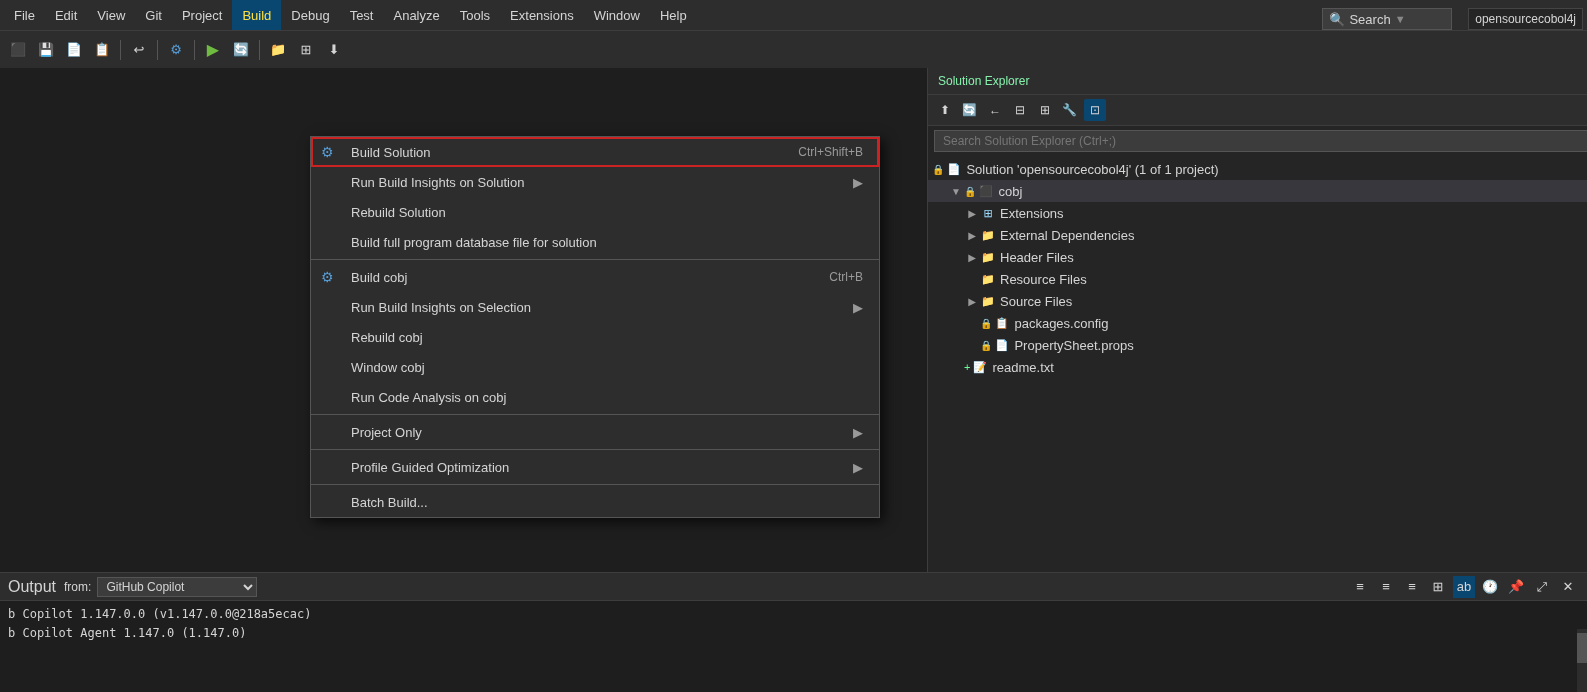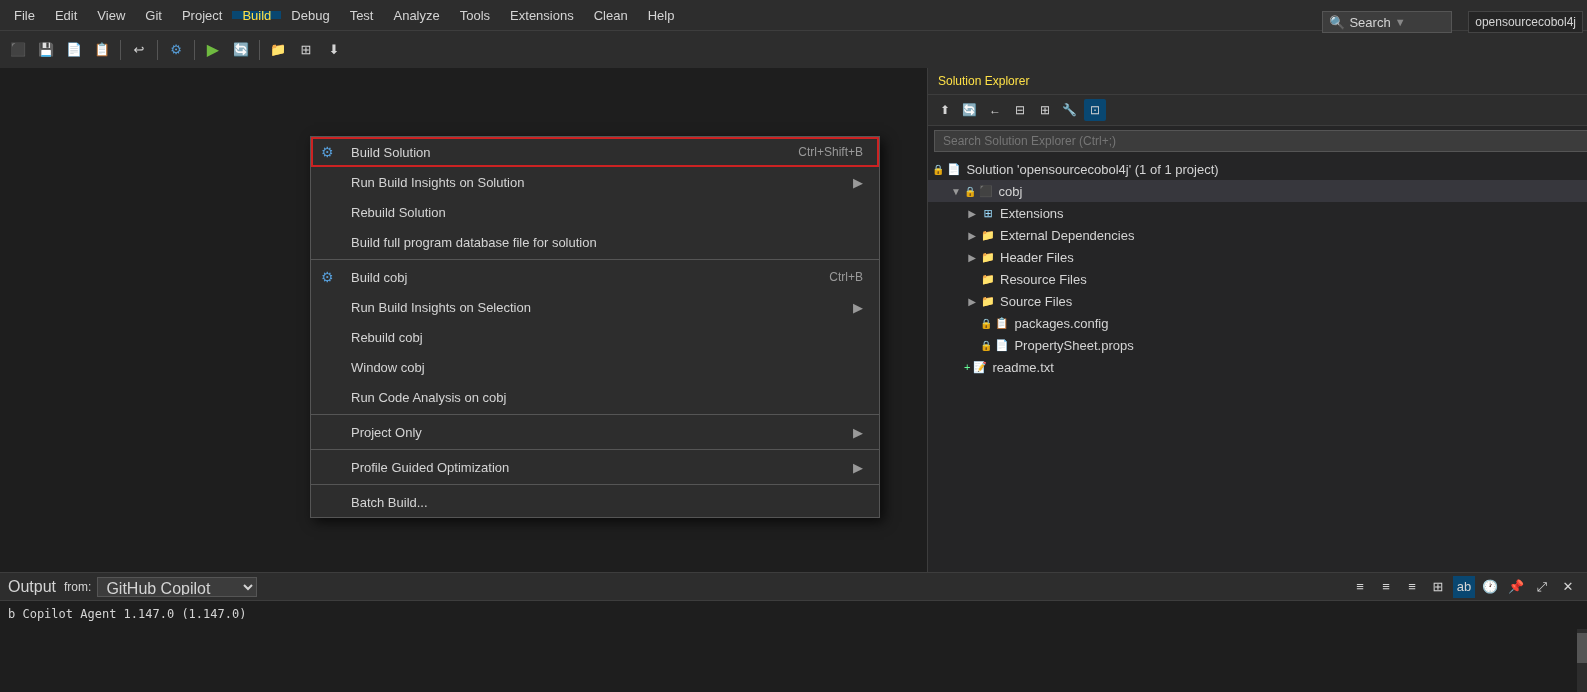--- a/index.html
+++ b/index.html
@@ -10,24 +10,24 @@
       font-size: 13px;
       width: 1587px;
       height: 692px;
       overflow: hidden;
       position: relative;
     }
 
     
     .menu-bar {
       display: flex;
-      align-items: flex-start;
+      align-items: flex-end;
       background: #2d2d2d;
       height: 30px;
-      padding: 11px 4px;
+      padding: 0 4px;
       position: relative;
       z-index: 10;
     }
     .menu-item {
       padding: 4px 10px;
       color: #d4d4d4;
       cursor: pointer;
       height: 100%;
       display: flex;
       align-items: center;
@@ -154,21 +154,21 @@
     .solution-explorer-header {
       display: flex;
       align-items: center;
       justify-content: space-between;
       padding: 6px 10px;
       background: #2d2d2d;
       border-bottom: 1px solid #3d3d3d;
     }
     .se-title {
       font-size: 12px;
-      color: #fde047;
+      color: #86efac;
       font-weight: 500;
     }
     .se-toolbar {
       display: flex;
       align-items: center;
       gap: 3px;
       padding: 4px 6px;
       background: #2d2d2d;
       border-bottom: 1px solid #3d3d3d;
     }
@@ -253,21 +253,21 @@
     }
     .output-title {
       color: #d4d4d4;
       font-size: 16px;
       margin-right: 8px;
     }
     .output-dropdown {
       background: #3c3c3c;
       border: 1px solid #555;
       color: #d4d4d4;
-      font-size: 16px;
+      font-size: 12px;
       padding: 1px 4px;
       height: 20px;
       min-width: 160px;
     }
     .output-controls {
       display: flex;
       align-items: center;
       margin-left: auto;
       gap: 4px;
     }
@@ -333,21 +333,21 @@
   <div class="menu-item">
       <span>Analyze</span>
     </div>
   <div class="menu-item">
       <span>Tools</span>
     </div>
   <div class="menu-item">
       <span>Extensions</span>
     </div>
   <div class="menu-item">
-      <span>Clean</span>
+      <span>Window</span>
     </div>
   <div class="menu-item">
       <span>Help</span>
     </div>
   <div style="margin-left:auto; display:flex; align-items:center; gap:8px;">
     <div class="search-box">
       <span style="margin-right:4px;">🔍</span>
       <span>Search</span>
       <span style="color:#888; font-size:11px; margin-left:4px;">▼</span>
     </div>
@@ -528,19 +528,20 @@
       <div class="output-btn">⊞</div>
       <div class="output-btn" style="background:#094771;">ab</div>
       <div class="output-btn">🕐</div>
       <div class="output-btn">📌</div>
       <div class="output-btn">⤢</div>
       <div class="output-btn">✕</div>
     </div>
   </div>
   <div style="position:relative; height:calc(100% - 28px);">
     <div class="output-content">
+      <div>b Copilot 1.147.0.0 (v1.147.0.0@218a5ecac)</div>
       <div>b Copilot Agent 1.147.0 (1.147.0)</div>
     </div>
     <div class="output-scrollbar">
       <div class="output-scrollbar-thumb"></div>
     </div>
   </div>
 </div>
 
 </body></html>

